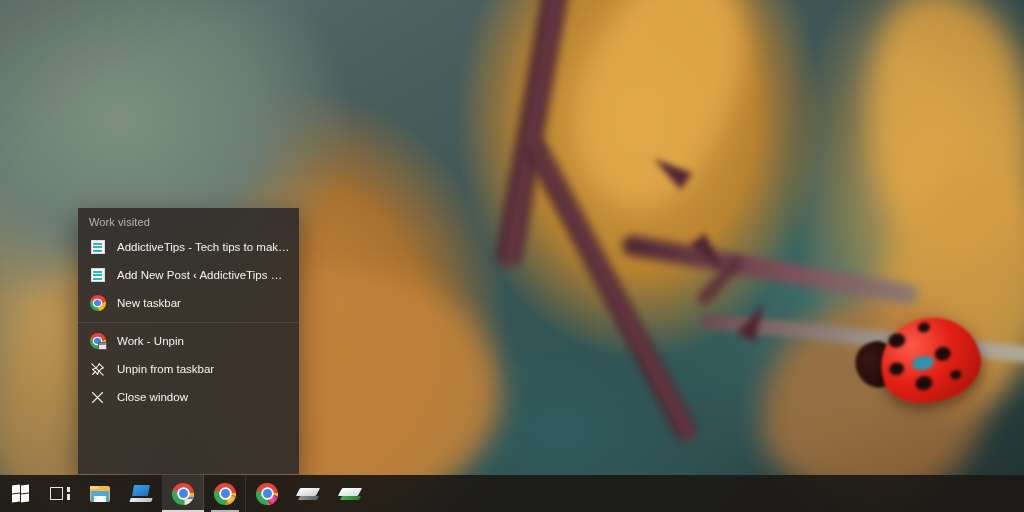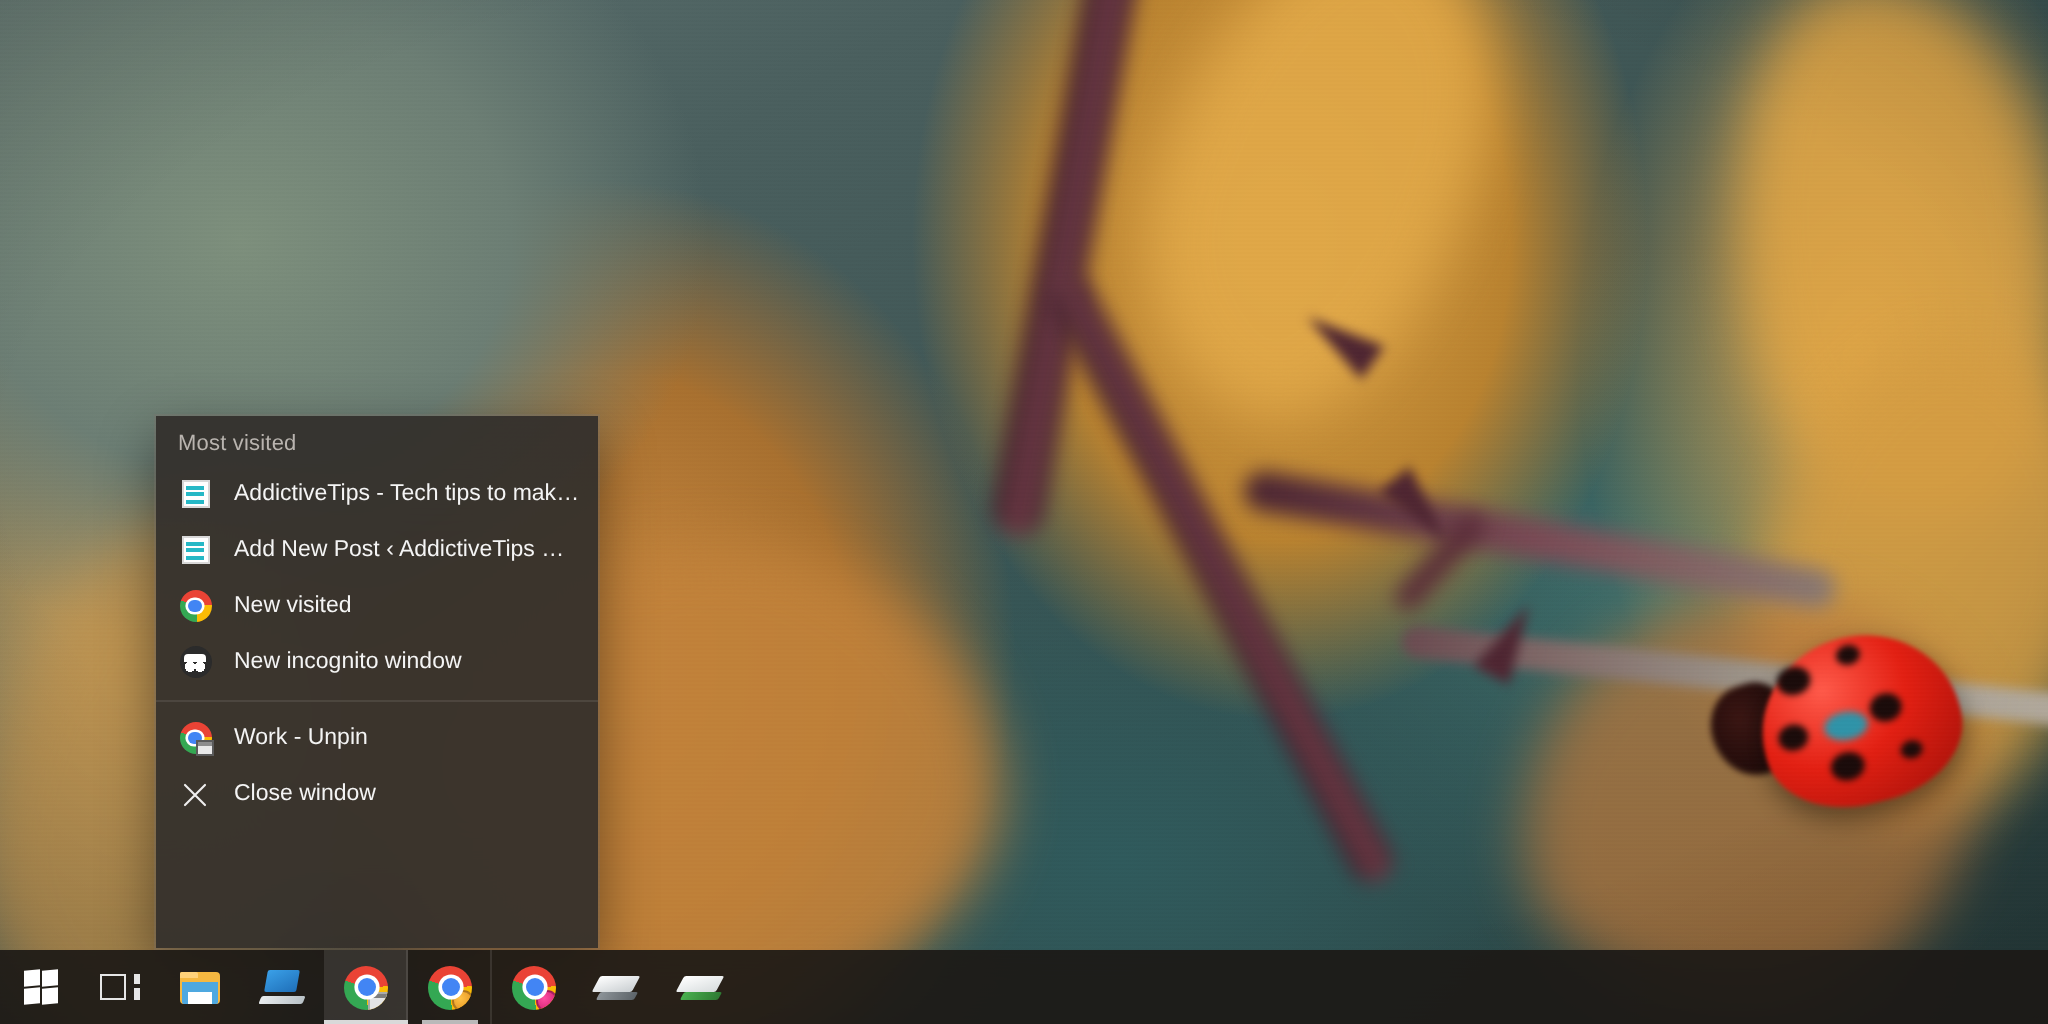--- a/index.html
+++ b/index.html
@@ -232,21 +232,21 @@
     <div class="lb-spot" style="left:66px;  top:58px; width:11px; height:9px;"></div>
   </div>
   <div class="lb-blue"></div>
 
   <div class="wp-grain"></div>
   <div class="wp-vig"></div>
 </div>
 
 <div id="jumplist">
 
-  <div class="jl-section-title">Most visited</div>
+  <div class="jl-section-title">Work visited</div>
 
   <div class="jl-item">
     <span class="jl-ico">
       <span class="fav-addictive">
           <i></i>
           <i></i>
           <i></i>
         </span>
     </span>
     <span class="jl-label">AddictiveTips - Tech tips to make you...</span>
@@ -261,43 +261,47 @@
         </span>
     </span>
     <span class="jl-label">Add New Post ‹ AddictiveTips — Word...</span>
   </div>
 
 
   <div class="jl-item">
     <span class="jl-ico">
       <span class="chrome-logo"></span>
     </span>
-    <span class="jl-label">New visited</span>
-  </div>
-
-  <div class="jl-item">
-    <span class="jl-ico">
-      <span class="incognito"></span>
-    </span>
-    <span class="jl-label">New incognito window</span>
-  </div>
+    <span class="jl-label">New taskbar</span>
+  </div>
+
 
   <div class="jl-sep"></div>
   <div class="jl-gap-top"></div>
 
   <div class="jl-item">
     <span class="jl-ico">
       <span class="chrome-window-ico">
           <span class="chrome-logo"></span>
           <span class="wnd"></span>
         </span>
     </span>
     <span class="jl-label">Work - Unpin</span>
   </div>
 
+  <div class="jl-item">
+    <span class="jl-ico">
+      <svg class="ico-svg" viewBox="0 0 24 24" fill="none" stroke="#efefef" stroke-width="1.7" stroke-linecap="round" stroke-linejoin="round">
+        <path d="M14.5 2.5 L21.5 9.5 L18.5 10.5 L13.5 15.5 L12.5 20 L4 11.5 L8.5 10.5 L13.5 5.5 Z"></path>
+        <path d="M4 20 L9 15"></path>
+        <path d="M3 3 L21 21"></path>
+      </svg>
+    </span>
+    <span class="jl-label">Unpin from taskbar</span>
+  </div>
 
   <div class="jl-item">
     <span class="jl-ico">
       <svg class="ico-svg" viewBox="0 0 24 24" fill="none" stroke="#efefef" stroke-width="1.7" stroke-linecap="round">
         <path d="M4 4 L20 20 M20 4 L4 20"></path>
       </svg>
     </span>
     <span class="jl-label">Close window</span>
   </div>
 </div>

